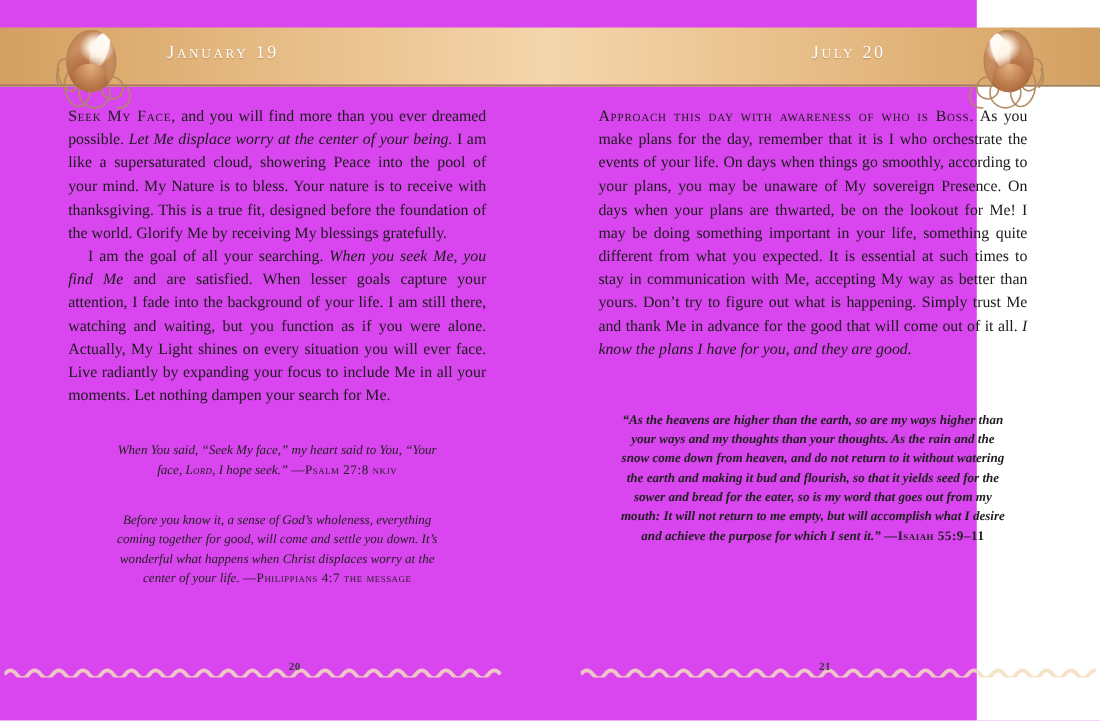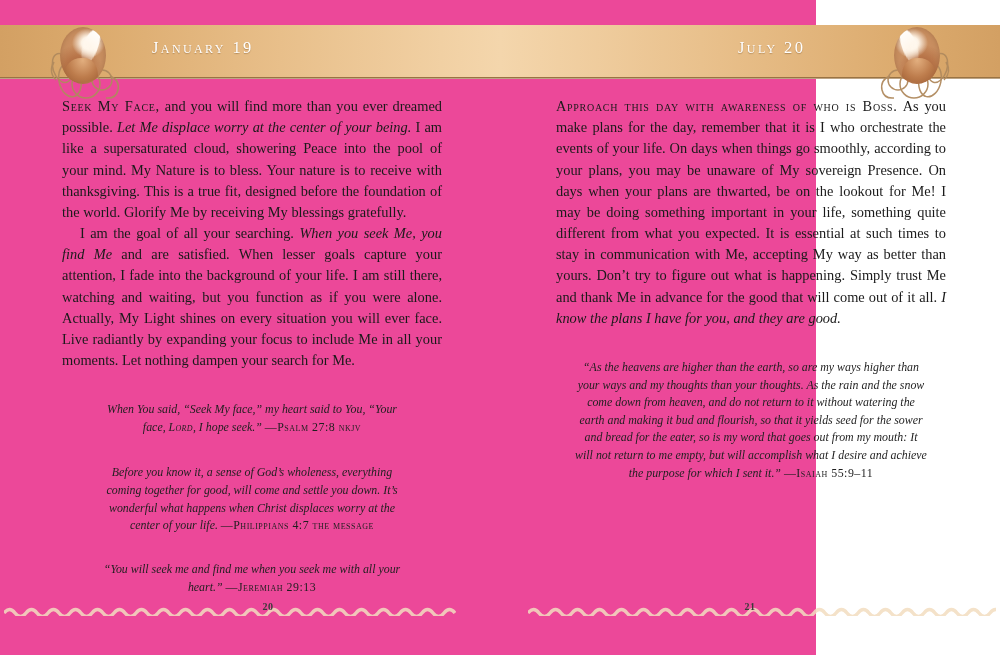--- a/index.html
+++ b/index.html
@@ -10,23 +10,23 @@
   body {
     width: 1000px;
     height: 655px;
     font-family: "Liberation Serif", serif;
     color: #1a1a1a;
     overflow: hidden;
   }
 
   .spread {
     position: relative;
-    width: 816px;
+    width: 888px;
     height: 655px;
-    background: #ec4899;
+    background: #d946ef;
   }
 
   
   .header-band {
     position: absolute;
     left: 0;
     top: 25px;
     width: 1000px;
     height: 52px;
     background: linear-gradient(to right,
@@ -119,21 +119,21 @@
     border-radius: 55% 45% 48% 52% / 80% 80% 30% 30%;
   }
 
   
   .col {
     position: absolute;
     top: 96px;
     width: 380px;
   }
   .col.left  { left: 62px; }
-  .col.right { left: 556px; width: 390px; }
+  .col.right { left: 544px; width: 390px; }
 
   .body-text {
     font-size: 14.4px;
     line-height: 1.47;
     text-align: justify;
     text-justify: inter-word;
     margin: 0;
     hyphens: auto;
     -webkit-hyphens: auto;
   }
@@ -167,21 +167,21 @@
   }
   .quote .lord {
     font-variant: small-caps;
     font-style: italic;
     letter-spacing: 0.3px;
   }
 
   .col.left .quotes { margin-top: 30px; }
   .col.left .quote:nth-child(1) { margin-bottom: 28px; }
   .col.left .quote:nth-child(2) { margin-bottom: 26px; }
-  .col.right .quotes { margin-top: 30px; }
+  .col.right .quotes { margin-top: 44px; font-weight: bold; }
   .col.right .quote:nth-child(1) { margin-bottom: 26px; }
 
   
   .footer {
     position: absolute;
     left: 0;
     top: 604px;
     width: 1000px;
     height: 16px;
   }
@@ -253,21 +253,20 @@
   <div class="page-title right">July 20</div>
 
   <div class="col left">
     <div>
         <p class="body-text"><span class="sc">Seek My Face,</span><span> and you will find more than you ever dreamed possible. </span><em>Let Me displace worry at the center of your being.</em><span> I am like a supersaturated cloud, showering Peace into the pool of your mind. My Nature is to bless. Your nature is to receive with thanksgiving. This is a true fit, designed before the foundation of the world. Glorify Me by receiving My blessings gratefully.</span></p>
         <p class="body-text"><span>I am the goal of all your searching. </span><em>When you seek Me, you find Me</em><span> and are satisfied. When lesser goals capture your attention, I fade into the background of your life. I am still there, watching and waiting, but you function as if you were alone. Actually, My Light shines on every situation you will ever face. Live radiantly by expanding your focus to include Me in all your moments. Let nothing dampen your search for Me.</span></p>
       </div>
     <div class="quotes">
         <div class="quote narrow"><span>When You said, “Seek My face,” my heart said to You, “Your face, </span><span class="lord">Lord</span><span>, I hope seek.” </span><span class="ref">—Psalm 27:8 nkjv</span></div>
         <div class="quote narrow"><span>Before you know it, a sense of God’s wholeness, everything coming together for good, will come and settle you down. It’s wonderful what happens when Christ displaces worry at the center of your life. </span><span class="ref">—Philippians 4:7 the message</span></div>
-        <div class="quote narrow"><span>“You will seek me and find me when you seek me with all your heart.” </span><span class="ref">—Jeremiah 29:13</span></div>
       </div>
   </div>
 
   <div class="col right">
     <div>
         <p class="body-text"><span class="sc">Approach this day with awareness of who is Boss.</span><span> As you make plans for the day, remember that it is I who orchestrate the events of your life. On days when things go smoothly, according to your plans, you may be unaware of My sovereign Presence. On days when your plans are thwarted, be on the lookout for Me! I may be doing something important in your life, something quite different from what you expected. It is essential at such times to stay in communication with Me, accepting My way as better than yours. Don’t try to figure out what is happening. Simply trust Me and thank Me in advance for the good that will come out of it all. </span><em>I know the plans I have for you, and they are good.</em></p>
       </div>
     <div class="quotes">
         <div class="quote wide"><span>“As the heavens are higher than the earth, so are my ways higher than your ways and my thoughts than your thoughts. As the rain and the snow come down from heaven, and do not return to it without watering the earth and making it bud and flourish, so that it yields seed for the sower and bread for the eater, so is my word that goes out from my mouth: It will not return to me empty, but will accomplish what I desire and achieve the purpose for which I sent it.” </span><span class="ref">—Isaiah 55:9–11</span></div>
       </div>

